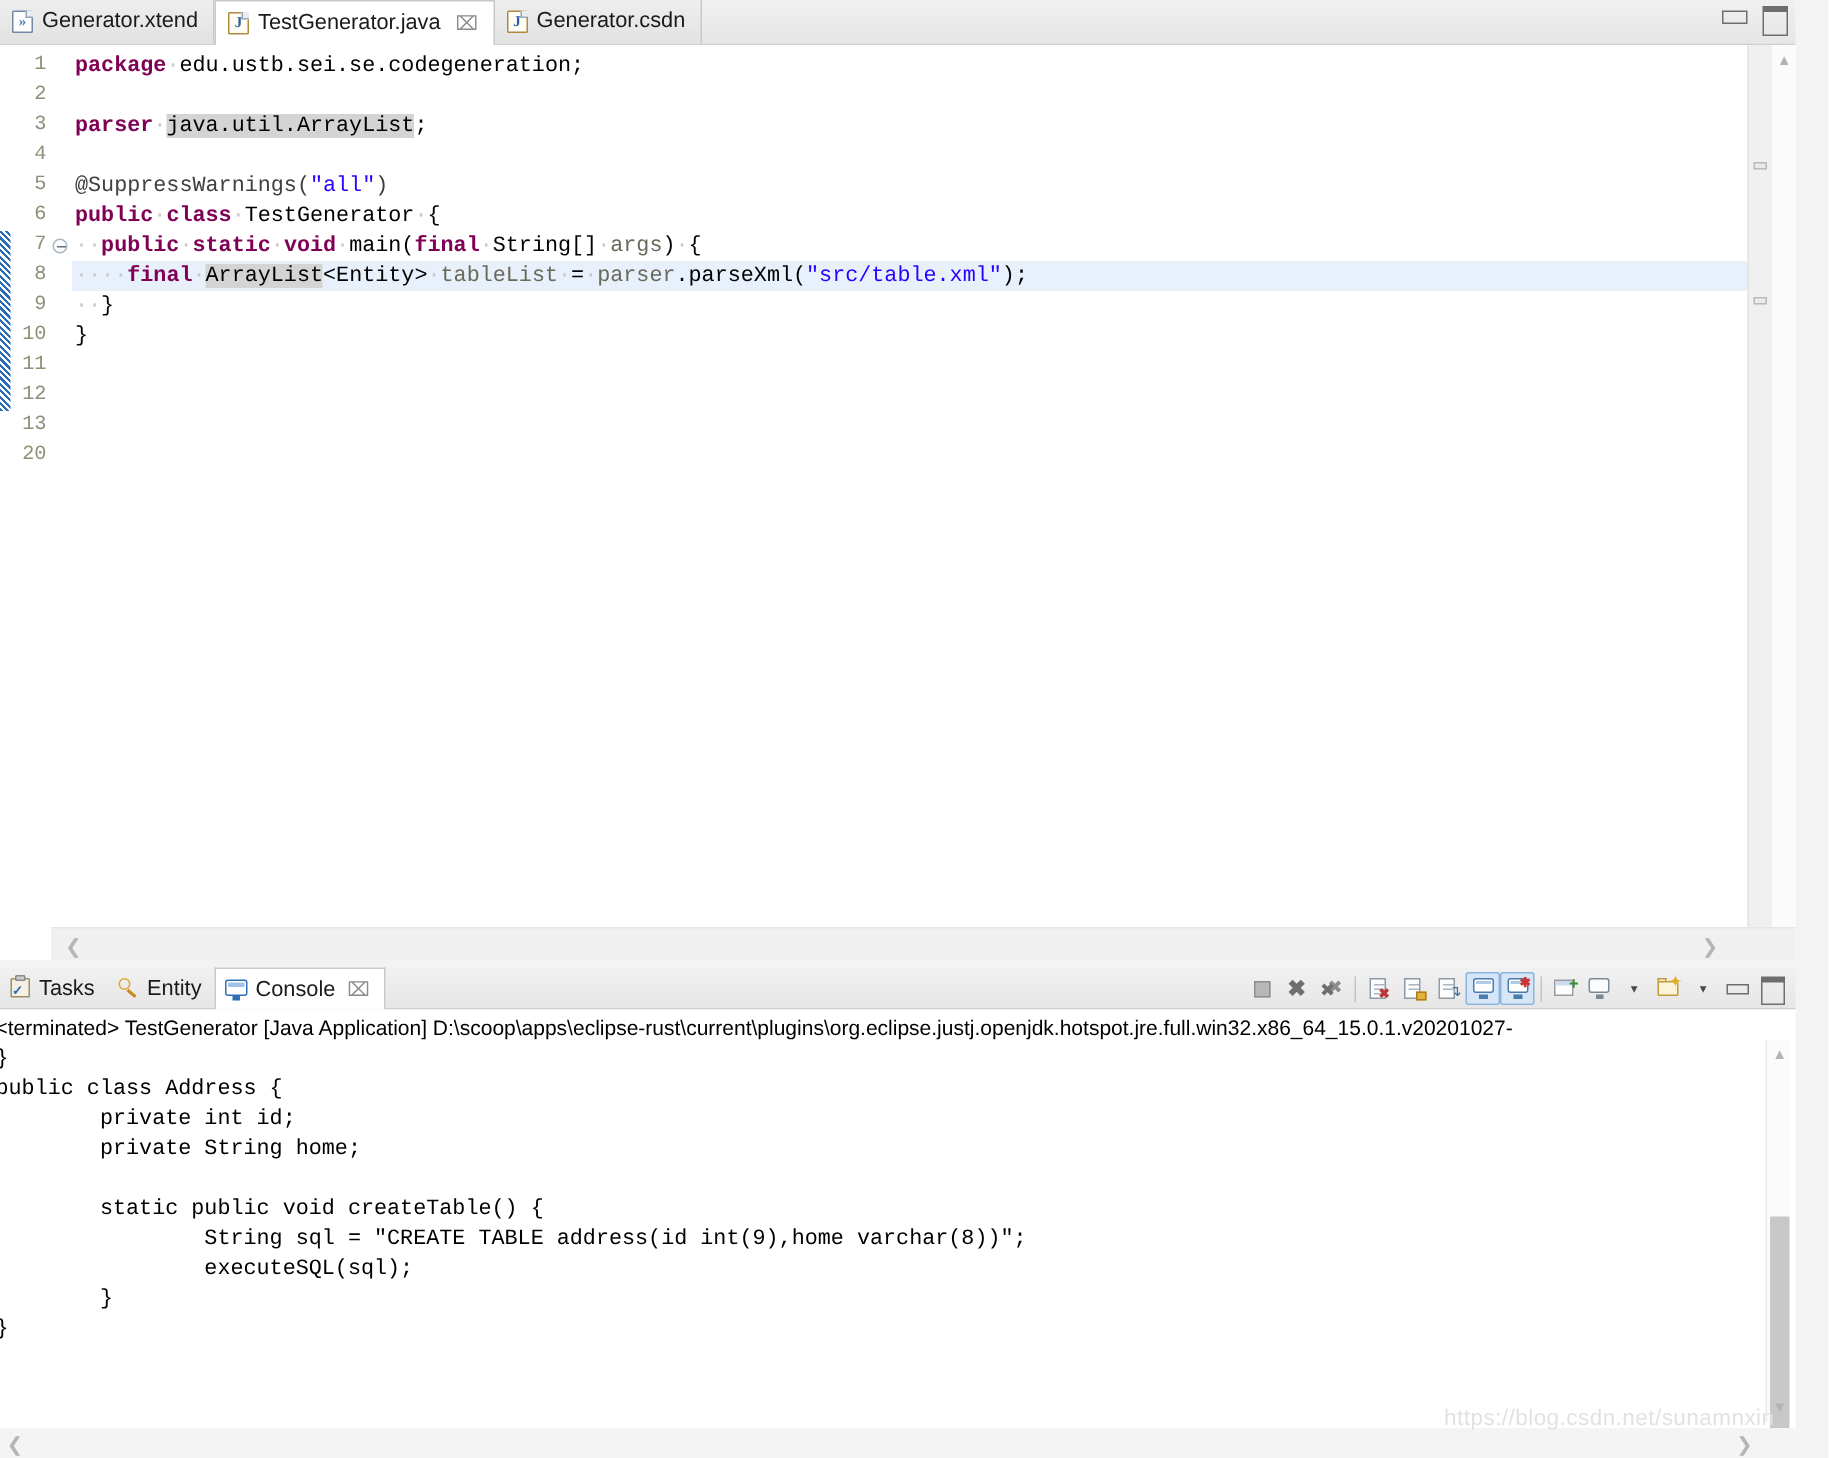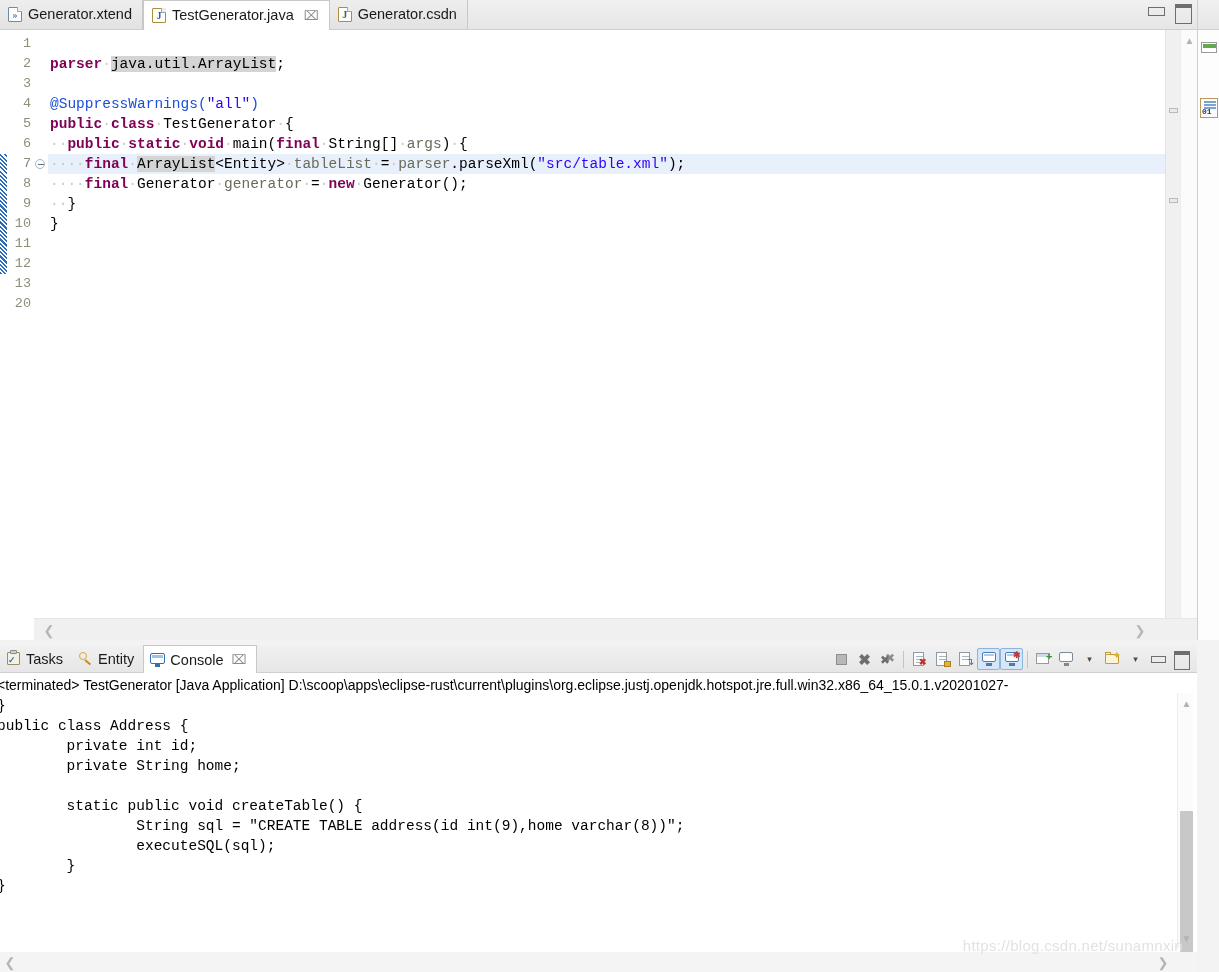--- a/index.html
+++ b/index.html
@@ -165,21 +165,21 @@
     padding-left: 2px;
   }
   .code-line.hl { background: #e8f0fb; }
   .code-line.hl::before {
     content:""; position:absolute; left:-50px; right:-2000px; top:0; bottom:0;
     background: #e8f0fb; z-index: -1;
   }
 
   .kw      { color: #7f0055; font-weight: bold; }
   .str     { color: #2a00ff; }
-  .ann     { color: #1d4ed8; }
+  .ann     { color: #404040; }
   .lvar    { color: #6a6a5a; }
   .plain   { color: #000000; }
   .occ     { background: #d4d4d4; }
   .dot     { color: #c9c9c9; }
 
   
   .ed-right {
     position: absolute; right: 0; top: 30px; bottom: 22px;
     width: 32px; display: flex;
   }
@@ -522,28 +522,28 @@
           <div class="fold"></div>
         <div class="fold"></div>
           <div class="fold"></div>
           <div class="fold"></div>
         <div class="fold">
           <span class="fold-icon"></span>
         </div>
       </div>
 
       <div class="code-area">
+        <div class="code-line"><span class="kw">package</span><span class="dot">·</span><span class="plain">edu.ustb.sei.se.codegeneration;</span></div>
         <div class="code-line"> </div>
         <div class="code-line"><span class="kw">parser</span><span class="dot">·</span><span class="occ">java.util.ArrayList</span><span class="plain">;</span></div>
         <div class="code-line"> </div>
         <div class="code-line"><span class="ann">@SuppressWarnings(</span><span class="str">"all"</span><span class="ann">)</span></div>
         <div class="code-line"><span class="kw">public</span><span class="dot">·</span><span class="kw">class</span><span class="dot">·</span><span class="plain">TestGenerator</span><span class="dot">·</span><span class="plain">{</span></div>
         <div class="code-line"><span class="dot">··</span><span class="kw">public</span><span class="dot">·</span><span class="kw">static</span><span class="dot">·</span><span class="kw">void</span><span class="dot">·</span><span class="plain">main(</span><span class="kw">final</span><span class="dot">·</span><span class="plain">String[]</span><span class="dot">·</span><span class="lvar">args</span><span class="plain">)</span><span class="dot">·</span><span class="plain">{</span></div>
         <div class="code-line hl"><span class="dot">····</span><span class="kw">final</span><span class="dot">·</span><span class="occ">ArrayList</span><span class="plain">&lt;Entity&gt;</span><span class="dot">·</span><span class="lvar">tableList</span><span class="dot">·</span><span class="plain">=</span><span class="dot">·</span><span class="lvar">parser</span><span class="plain">.parseXml(</span><span class="str">"src/table.xml"</span><span class="plain">);</span></div>
-        <div class="code-line"><span class="dot">····</span><span class="kw">final</span><span class="dot">·</span><span class="plain">Generator</span><span class="dot">·</span><span class="lvar">generator</span><span class="dot">·</span><span class="plain">=</span><span class="dot">·</span><span class="kw">new</span><span class="dot">·</span><span class="plain">Generator();</span></div>
         <div class="code-line"><span class="dot">··</span><span class="plain">}</span></div>
         <div class="code-line"><span class="plain">}</span></div>
         <div class="code-line"> </div>
       </div>
     </div>
 
     <div class="ed-right">
       <div class="overview">
         <div class="ov-mark" style="top:78px;"></div>
         <div class="ov-mark" style="top:168px;"></div>
@@ -552,34 +552,20 @@
         <span class="sb-arrow up">▲</span>
       </div>
     </div>
 
     <div class="ed-hscroll">
       <span class="hs-arrow left">❮</span>
       <span class="hs-arrow right">❯</span>
     </div>
   </div>
 
-  <div class="right-peek">
-    <div class="peek-tabbar"></div>
-    <div class="peek-body">
-      <span class="peek-icon1"></span>
-      <span class="peek-icon2">
-        <span class="bars">
-            <i></i>
-            <i></i>
-            <i></i>
-          </span>
-        <span class="num">01</span>
-      </span>
-    </div>
-  </div>
 
   <div class="console-panel">
 
     <div class="ctabbar">
 
       <div class="ctab">
         <span class="ico ico-tasks">
           <span class="bd"></span>
             <span class="clip"></span>
             <span class="chk">✓</span>

